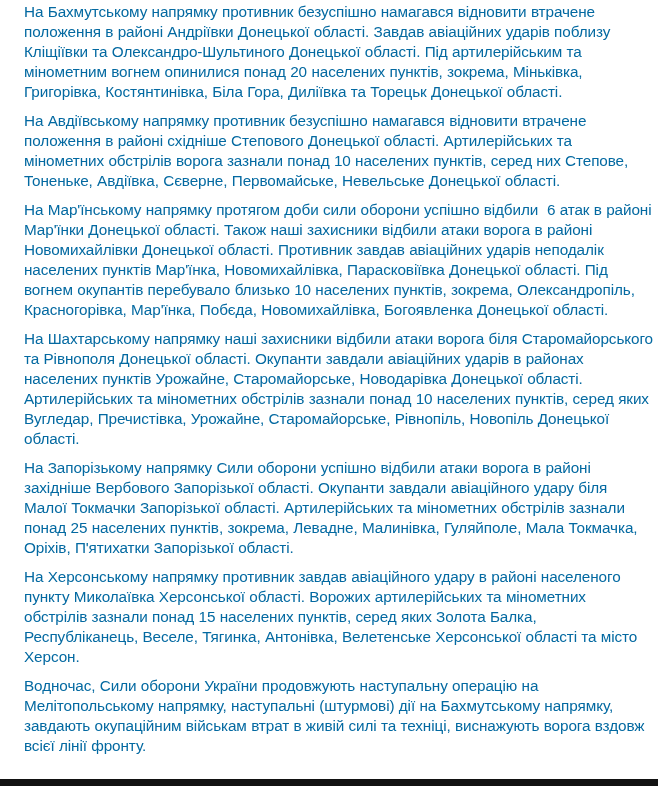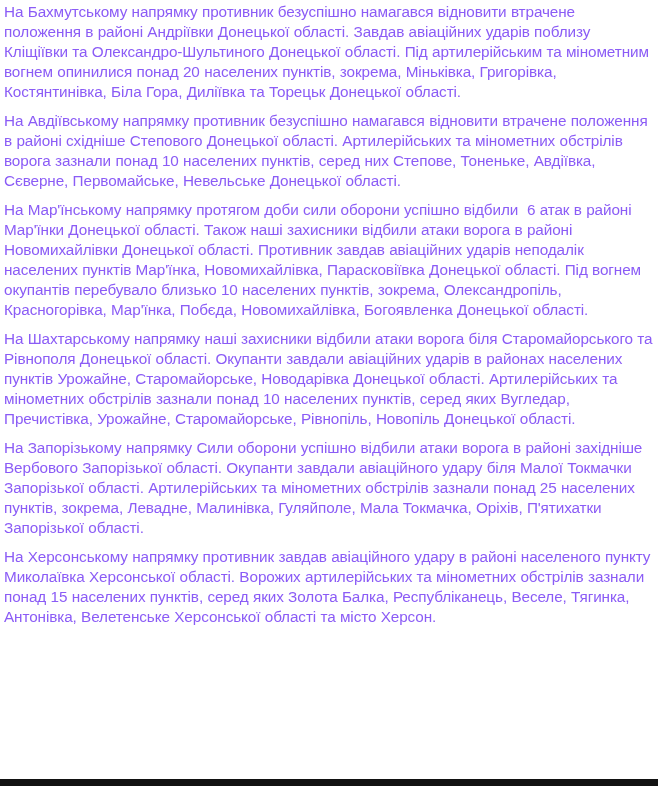--- a/index.html
+++ b/index.html
@@ -10,22 +10,22 @@
   body {
     width: 658px;
     height: 786px;
     position: relative;
     overflow: hidden;
     font-family: "Liberation Sans", "DejaVu Sans", sans-serif;
   }
   .report {
     box-sizing: border-box;
     width: 658px;
-    padding: 2px 5px 0 4px;
-    color: #8b5cf6;
+    padding: 2px 5px 0 24px;
+    color: #0369a1;
   }
   .report p {
     margin: 0 0 9px 0;
     font-size: 15.3px;
     line-height: 20px;
     letter-spacing: -0.1px;
     white-space: pre-wrap;
     word-spacing: 0.2px;
   }
   .bottom-bar {
@@ -40,16 +40,17 @@
 </head>
 <body>
 
 <div class="report">
   <p>На Бахмутському напрямку противник безуспішно намагався відновити втрачене положення в районі Андріївки Донецької області. Завдав авіаційних ударів поблизу Кліщіївки та Олександро-Шультиного Донецької області. Під артилерійським та мінометним вогнем опинилися понад 20 населених пунктів, зокрема, Міньківка, Григорівка, Костянтинівка, Біла Гора, Диліївка та Торецьк Донецької області.</p>
   <p>На Авдіївському напрямку противник безуспішно намагався відновити втрачене положення в районі східніше Степового Донецької області. Артилерійських та мінометних обстрілів ворога зазнали понад 10 населених пунктів, серед них Степове, Тоненьке, Авдіївка, Сєверне, Первомайське, Невельське Донецької області.</p>
   <p>На Мар'їнському напрямку протягом доби сили оборони успішно відбили  6 атак в районі Мар'їнки Донецької області. Також наші захисники відбили атаки ворога в районі Новомихайлівки Донецької області. Противник завдав авіаційних ударів неподалік населених пунктів Мар'їнка, Новомихайлівка, Парасковіївка Донецької області. Під вогнем окупантів перебувало близько 10 населених пунктів, зокрема, Олександропіль, Красногорівка, Мар'їнка, Побєда, Новомихайлівка, Богоявленка Донецької області.</p>
   <p>На Шахтарському напрямку наші захисники відбили атаки ворога біля Старомайорського та Рівнополя Донецької області. Окупанти завдали авіаційних ударів в районах населених пунктів Урожайне, Старомайорське, Новодарівка Донецької області. Артилерійських та мінометних обстрілів зазнали понад 10 населених пунктів, серед яких Вугледар, Пречистівка, Урожайне, Старомайорське, Рівнопіль, Новопіль Донецької області.</p>
   <p>На Запорізькому напрямку Сили оборони успішно відбили атаки ворога в районі західніше Вербового Запорізької області. Окупанти завдали авіаційного удару біля Малої Токмачки Запорізької області. Артилерійських та мінометних обстрілів зазнали понад 25 населених пунктів, зокрема, Левадне, Малинівка, Гуляйполе, Мала Токмачка, Оріхів, П'ятихатки Запорізької області.</p>
   <p>На Херсонському напрямку противник завдав авіаційного удару в районі населеного пункту Миколаївка Херсонської області. Ворожих артилерійських та мінометних обстрілів зазнали понад 15 населених пунктів, серед яких Золота Балка, Республіканець, Веселе, Тягинка, Антонівка, Велетенське Херсонської області та місто Херсон.</p>
+  <p>Водночас, Сили оборони України продовжують наступальну операцію на Мелітопольському напрямку, наступальні (штурмові) дії на Бахмутському напрямку, завдають окупаційним військам втрат в живій силі та техніці, виснажують ворога вздовж всієї лінії фронту.</p>
 
 </div>
 
 <div class="bottom-bar"></div>
 
 </body></html>

